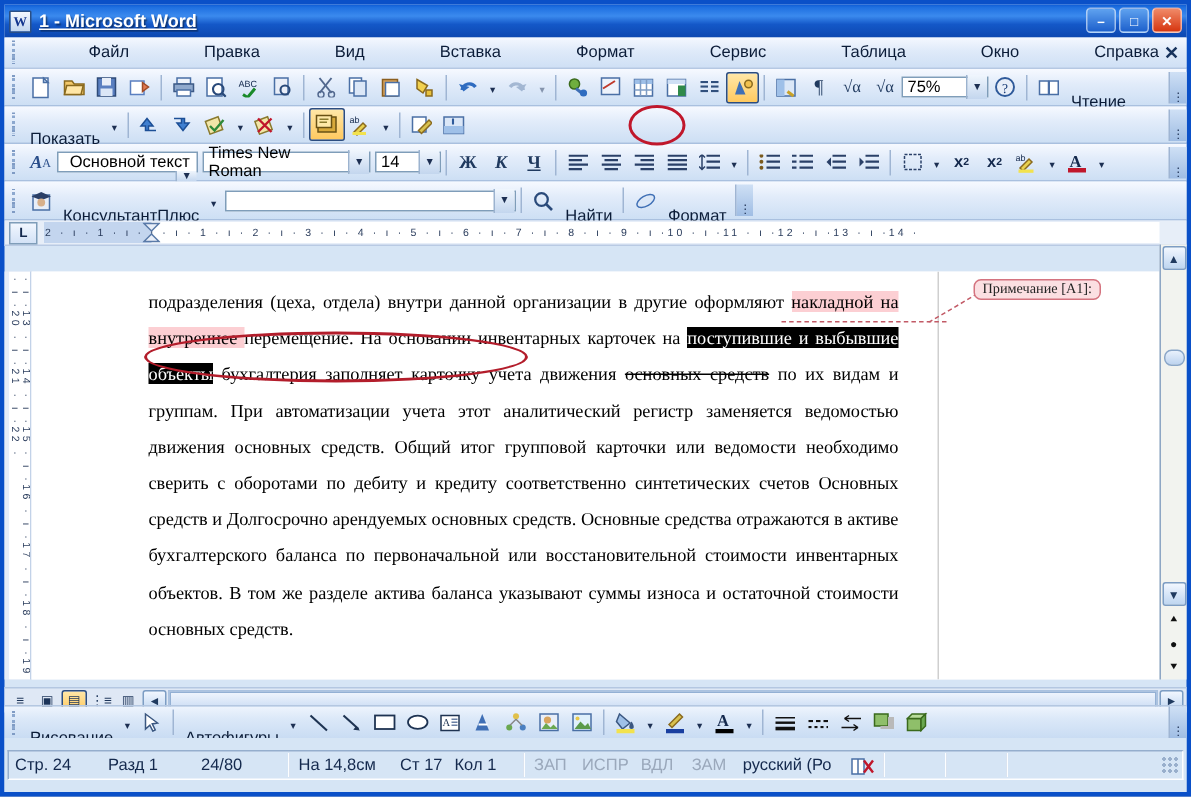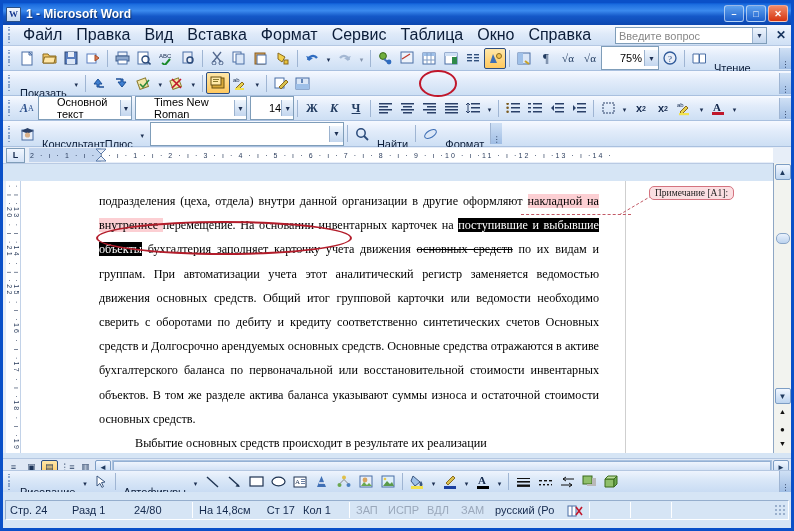--- a/index.html
+++ b/index.html
@@ -29,20 +29,21 @@
     border:1px solid #2a4f85; border-radius:1px;
     display:flex; align-items:center; justify-content:center;
     font-size:9px; color:#15378f; font-weight:bold;
     font-family:"Liberation Serif", serif;
     margin-right:5px;
   }
   .title-text {
     color:#fff; font-weight:bold; font-size:12px;
     text-shadow:1px 1px 1px rgba(0,0,0,.45);
     white-space:nowrap;
+    text-decoration:underline;
   }
   .title-btns { position:absolute; right:3px; top:2px; display:flex; gap:2px; }
   .tb-btn {
     width:20px; height:17px; border-radius:3px;
     border:1px solid rgba(255,255,255,.55);
     display:flex; align-items:center; justify-content:center;
     color:#fff; font-size:9px; font-weight:bold;
   }
   .tb-min { background:linear-gradient(to bottom,#5fa2ef,#1d60cc); }
   .tb-max { background:linear-gradient(to bottom,#5fa2ef,#1d60cc); }
@@ -57,21 +58,21 @@
   .grip {
     width:8px; height:16px; margin:0 3px 0 2px;
     background:repeating-linear-gradient(to bottom,#7f9bc4 0 1px,transparent 1px 3px);
     background-size:2px 100%; background-repeat:no-repeat;
     background-position:center;
     flex:0 0 auto;
   }
   .grip i{ display:block;width:2px;height:12px;margin:2px auto;
      background:repeating-linear-gradient(to bottom,#8ca8cf 0 2px,transparent 2px 4px); }
   .menu-item {
-    padding:2px 7px; color:#0b1c38; font-size:16px; white-space:nowrap;
+    padding:2px 7px; color:#0b1c38; font-size:11px; white-space:nowrap;margin-left:36px;
   }
   .ask-box {
     position:absolute; right:24px; top:2px;
     width:152px; height:17px; background:#fff;
     border:1px solid #7f9db9;
     display:flex; align-items:center;
   }
   .ask-box span { color:#888; font-size:11px; padding-left:3px; }
   .ask-arrow {
     width:14px; height:15px; margin-left:auto;
@@ -97,23 +98,23 @@
     flex:0 0 auto;
   }
   .tbtn.active {
     border:1px solid #2c4d80;
     background:linear-gradient(to bottom,#ffe7a8,#ffc95f);
   }
   .sep { width:1px; height:17px; background:#9fb5d3; margin:0 3px; flex:0 0 auto; }
   .dd { width:11px; height:20px; display:flex; align-items:flex-end; justify-content:center;
         font-size:7px; color:#1c2f52; padding-bottom:4px; flex:0 0 auto;}
   .combo {
-    height:24px; background:#fff; border:1px solid #7f9db9;
+    height:14px; background:#fff; border:1px solid #7f9db9;
     display:flex; align-items:center; font-size:11px; color:#000;
-    padding-left:18px; flex:0 0 auto;
+    padding-left:3px; flex:0 0 auto;
   }
   .combo .ca {
     width:14px; height:16px; margin-left:auto;
     background:linear-gradient(to bottom,#f0f6fd,#c3d6ee);
     border-left:1px solid #9cb3cf;
     display:flex; align-items:center; justify-content:center; font-size:7px; color:#1c2f52;
   }
   .tlabel { font-size:11px; color:#0b1c38; padding:0 4px; white-space:nowrap;margin-top:20px; }
   .overflow {
     width:12px; height:21px; margin-left:auto;
@@ -307,24 +308,20 @@
       </div>
     <div class="menu-item">Файл</div>
     <div class="menu-item">Правка</div>
     <div class="menu-item">Вид</div>
     <div class="menu-item">Вставка</div>
     <div class="menu-item">Формат</div>
     <div class="menu-item">Сервис</div>
     <div class="menu-item">Таблица</div>
     <div class="menu-item">Окно</div>
     <div class="menu-item">Справка</div>
-    <div class="ask-box">
-      <span>Введите вопрос</span>
-      <div class="ask-arrow">▼</div>
-    </div>
     <div class="menu-close">✕</div>
   </div>
 
   <div class="toolbar">
     <div class="grip">
         <i></i>
       </div>
     <div class="tbtn">
       <svg width="14" height="15">
           <rect x="2" y="1" width="10" height="13" fill="#fff" stroke="#4a6fa5"></rect>
@@ -569,21 +566,21 @@
   </div>
 
   <div class="toolbar">
     <div class="grip">
         <i></i>
       </div>
     <div class="tbtn" style="font-family:'Liberation Serif',serif;font-size:12px;color:#2a4e8a;">
         <b><i>A</i></b>
         <sub style="font-size:8px">A</sub>
       </div>
-    <div class="combo" style="width:94px;">
+    <div class="combo" style="width:94px;flex-direction:column;">
       <span>Основной текст</span>
       <div class="ca">▼</div>
     </div>
     <div class="combo" style="width:112px;margin-left:3px;">
       <span>Times New Roman</span>
       <div class="ca">▼</div>
     </div>
     <div class="combo" style="width:44px;margin-left:3px;">
       <span>14</span>
       <div class="ca">▼</div>
@@ -771,21 +768,20 @@
 
   <div class="ruler-v">
     <div class="ruler-v-in">· ı ·13 · ı ·14 · ı ·15 · ı ·16 · ı ·17 · ı ·18 · ı ·19 · ı ·20 · ı ·21 · ı ·22 ·</div>
   </div>
 
   <div class="doc-wrap">
     <div class="page">
       <div class="margin-divider"></div>
       <div class="text-col">
         <p><span>подразделения (цеха, отдела) внутри данной организации в другие оформляют </span><span class="hl-pink">накладной на внутреннее </span><span>перемещение. На основании инвентарных карточек на </span><span class="sel-black">поступившие и выбывшие объекты</span><span> бухгалтерия заполняет карточку учета </span><span>движения </span><span class="strike">основных средств</span><span> по их видам и группам. При автоматизации учета этот аналитический регистр заменяется ведомостью движения основных средств. Общий итог групповой карточки или ведомости необходимо сверить с оборотами по дебиту и кредиту соответственно синтетических счетов Основных средств и Долгосрочно арендуемых основных средств. Основные средства отражаются в активе бухгалтерского баланса по первоначальной или восстановительной стоимости инвентарных объектов. В том же разделе актива баланса указывают суммы износа и остаточной стоимости основных средств.</span></p>
-        <p style="text-indent:36px;"><span>Выбытие основных средств происходит в результате их реализации</span></p>
       </div>
       <div class="ellipse"></div>
       <div class="com-line"></div>
       <svg class="com-diag">
         <line x1="0" y1="22" x2="34" y2="2" stroke="#c25a66" stroke-dasharray="3 2"></line>
       </svg>
       <div class="com-balloon">Примечание [A1]:</div>
     </div>
   </div>
 

